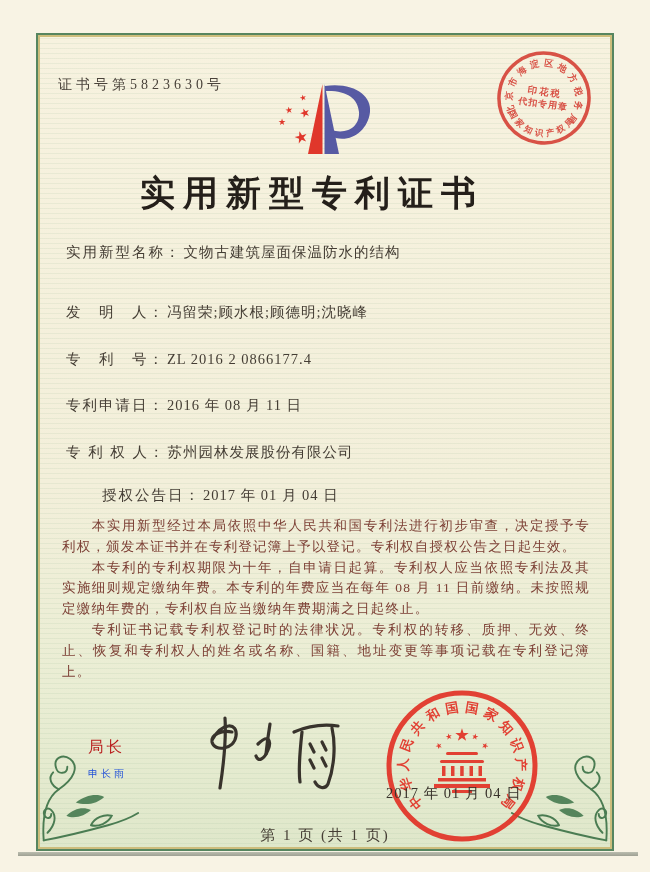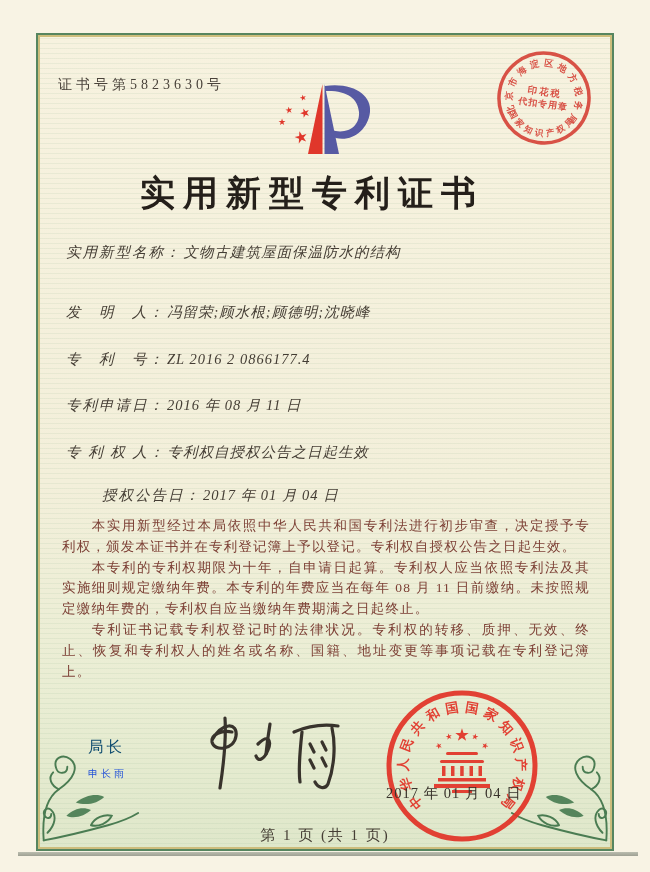--- a/index.html
+++ b/index.html
@@ -13,28 +13,28 @@
       repeating-linear-gradient(0deg, rgba(150,185,150,.14) 0 1px, transparent 1px 5px),
       linear-gradient(180deg,#f7f2df 0%,#f3efda 55%,#e9edd3 82%,#dfe7ca 100%);}
   .cert-no{position:absolute;left:58px;top:76px;font-size:14px;letter-spacing:4px;color:#49423a;}
   .title{position:absolute;left:0;top:170px;width:624px;margin:0;text-align:center;
     font-size:35px;font-weight:700;letter-spacing:8px;color:#241f1a;}
   .logo{position:absolute;left:258px;top:82px;width:120px;height:78px;}
   .tax-stamp{position:absolute;left:494px;top:48px;width:100px;height:100px;
     transform:rotate(8deg);opacity:.92;}
   .tax-stamp svg text{font-family:"Liberation Serif","DejaVu Serif",serif;font-weight:700;}
   .fields{position:absolute;left:66px;top:243px;width:524px;}
-  .field-row{position:absolute;left:0;font-size:14.5px;color:#443d34;white-space:nowrap;font-style:italic;}
+  .field-row{position:absolute;left:0;font-size:14.5px;color:#443d34;white-space:nowrap;}
   .field-row .f-label{letter-spacing:2px;margin-right:2px;}
   .field-row .f-value{letter-spacing:1px;}
   .fr-0{top:0;} .fr-1{top:60px;} .fr-2{top:107px;text-align:center;} .fr-3{top:153px;} .fr-4{top:200px;} .fr-5{top:243px;margin-left:36px;}
   .paras{position:absolute;left:62px;top:516px;width:528px;color:#7d4136;
     font-size:13.5px;line-height:20.8px;text-align:justify;}
   .paras p{margin:0;text-indent:2.2em;letter-spacing:1.2px;}
-  .director-title{position:absolute;left:88px;top:737px;font-size:15.5px;letter-spacing:3px;color:#0c4a6e;}
+  .director-title{position:absolute;left:88px;top:737px;font-size:15.5px;letter-spacing:3px;color:#b91c1c;}
   .director-name{position:absolute;left:88px;top:767px;font-size:10px;letter-spacing:3px;color:#1d4ed8;}
   .signature{position:absolute;left:198px;top:710px;width:165px;height:85px;}
   .gov-seal{position:absolute;left:382px;top:686px;width:160px;height:160px;opacity:.93;}
   .gov-seal svg text{font-family:"Liberation Serif","DejaVu Serif",serif;font-weight:700;}
   .seal-date{position:absolute;left:386px;top:784px;font-size:14.5px;letter-spacing:1px;
     color:#38322b;white-space:nowrap;}
   .footer{position:absolute;left:0;top:826px;width:650px;text-align:center;
     font-size:15px;letter-spacing:2px;color:#453e35;}
   .flourish{position:absolute;width:104px;height:102px;}
   .fl-bl{left:38px;top:744px;}
@@ -124,21 +124,21 @@
     <div class="field-row fr-1">
       <span class="f-label">发　明　人：</span><span class="f-value">冯留荣;顾水根;顾德明;沈晓峰</span>
     </div>
     <div class="field-row fr-2">
       <span class="f-label">专　利　号：</span><span class="f-value">ZL 2016 2 0866177.4</span>
     </div>
     <div class="field-row fr-3">
       <span class="f-label">专利申请日：</span><span class="f-value">2016 年 08 月 11 日</span>
     </div>
     <div class="field-row fr-4">
-      <span class="f-label">专 利 权 人：</span><span class="f-value">专利权自授权公告之日起生效</span>
+      <span class="f-label">专 利 权 人：</span><span class="f-value">苏州园林发展股份有限公司</span>
     </div>
     <div class="field-row fr-5">
       <span class="f-label">授权公告日：</span><span class="f-value">2017 年 01 月 04 日</span>
     </div>
   </div>
 
   <div class="paras">
     <p>本实用新型经过本局依照中华人民共和国专利法进行初步审查，决定授予专利权，颁发本证书并在专利登记簿上予以登记。专利权自授权公告之日起生效。</p>
     <p>本专利的专利权期限为十年，自申请日起算。专利权人应当依照专利法及其实施细则规定缴纳年费。本专利的年费应当在每年 08 月 11 日前缴纳。未按照规定缴纳年费的，专利权自应当缴纳年费期满之日起终止。</p>
     <p>专利证书记载专利权登记时的法律状况。专利权的转移、质押、无效、终止、恢复和专利权人的姓名或名称、国籍、地址变更等事项记载在专利登记簿上。</p>

